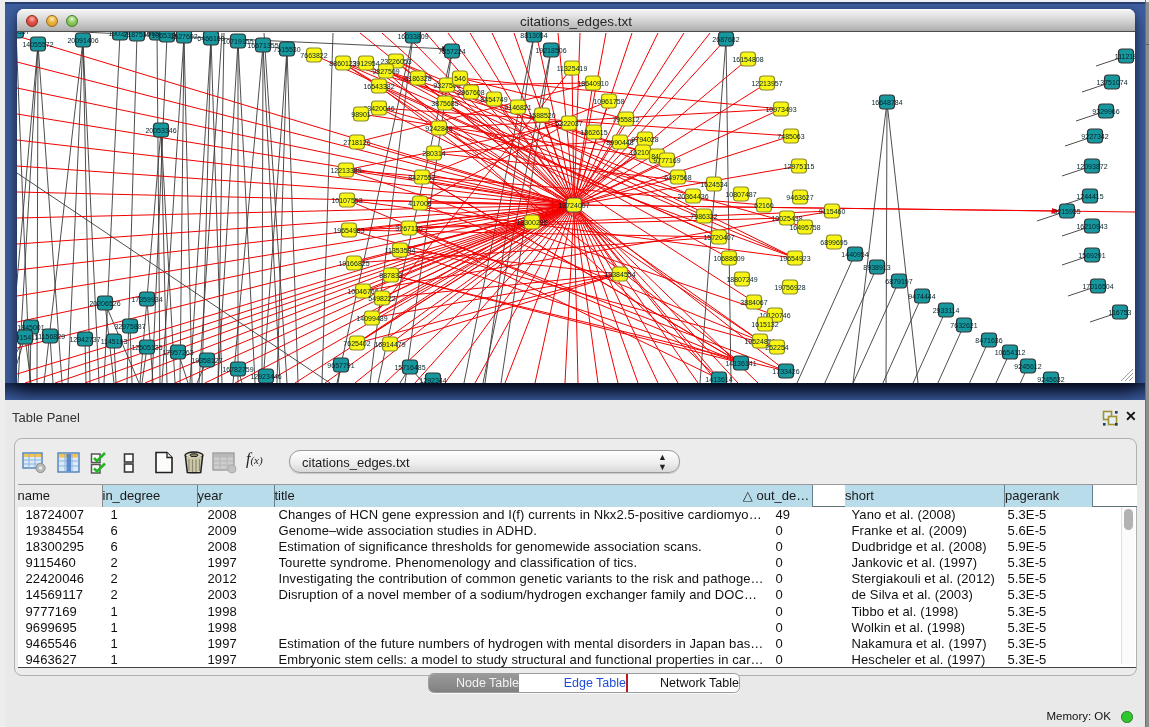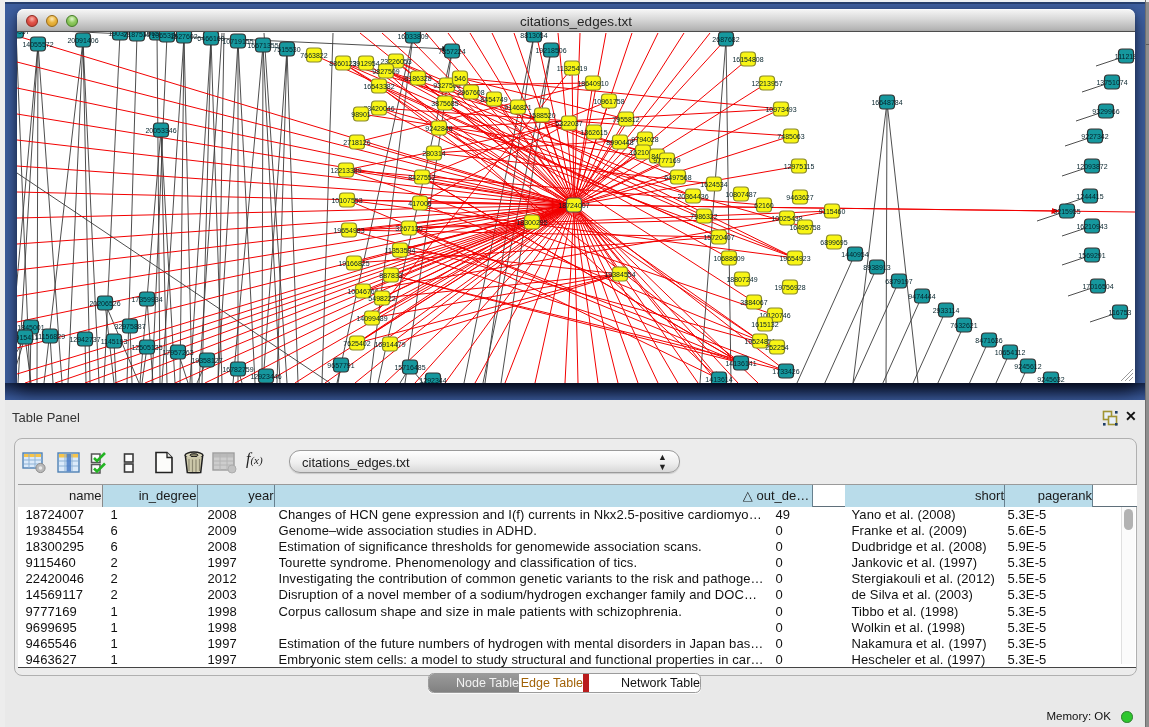--- a/index.html
+++ b/index.html
@@ -24,39 +24,39 @@
 #panel{position:absolute;left:0;top:400px;width:1149px;height:327px;background:#e9e9e9}
 #pfloat{position:absolute;left:1102px;top:410px;width:17px;height:16px}
 #pclose{position:absolute;left:1125px;top:408px;font-size:14px;font-weight:bold;color:#111}
 #inner{position:absolute;left:13.5px;top:438px;width:1123px;height:238px;background:#ececec;border:1px solid #b0b0b0;border-radius:8px}
 .ticon{position:absolute;top:451px}
 #dropdown{position:absolute;left:289px;top:450px;width:391px;height:23px;border:1px solid #9a9a9a;border-radius:11px;background:linear-gradient(#fefefe,#ededed 60%,#d8d8d8);box-shadow:0 1px 1px rgba(0,0,0,.15)}
 #dropdown span{position:absolute;left:12px;top:3.5px;font-size:13px;color:#1c1c1c}
 #dropdown .arr{position:absolute;right:12px;top:1px;font-size:9px;color:#222;line-height:10px;text-align:center}
 
 #thead{position:absolute;left:17.5px;top:483.5px;width:1119px;height:23px;border-top:1px solid #9a9a9a;border-bottom:1px solid #5f6f7a;background:#fff;font-size:13px;color:#1a1a1a}
-#thead span{position:absolute;top:0;height:22px;line-height:22px;text-align:right;background:#b9dcea;border-right:1px solid #67808e}
+#thead span{position:absolute;top:0;height:22px;line-height:22px;text-align:left;background:#b9dcea;border-right:1px solid #67808e}
 #thead .h0{left:0;width:85px;background:#eaeaea;border-right:1px solid #8a8a8a}
 #thead .h1{left:85px;width:95px}
 #thead .h2{left:180px;width:77px}
 #thead .h3{left:257px;width:493.5px}
 #thead .h4{left:718px;width:77px;text-align:center;padding-left:5px}
 #thead .h5{left:827.5px;width:160px}
 #thead .h6{left:987.5px;width:88px}
 #tbody{position:absolute;left:17.5px;top:507px;width:1118px;height:161px;background:#fff;font-size:13px;color:#101010;letter-spacing:0.1px;border-bottom:1px solid #444}
 .tr{position:relative;height:16.1px;line-height:16.1px;white-space:nowrap}
 .tr span{position:absolute;top:0}
 .c0{left:8px}.c1{left:93px}.c2{left:190px}.c3{left:261px;width:487px;overflow:hidden;text-overflow:ellipsis}.c4{left:758px}.c5{left:834px}.c6{left:990px}
 #vscroll{position:absolute;left:1120.5px;top:507px;width:14px;height:157px;background:#fbfbfb;border-left:1px solid #e0e0e0}
 #vthumb{position:absolute;left:2px;top:2px;width:9px;height:21px;border-radius:5px;background:#b2b2b2}
 
 #tabs{position:absolute;left:428px;top:673px;height:19.5px;border:1px solid #9b9b9b;border-radius:5.5px;background:#fff;font-size:12.5px;overflow:hidden;box-shadow:0 1px 0 rgba(255,255,255,.7)}
 #tabs span{display:inline-block;height:19.5px;line-height:18px;text-align:right;vertical-align:top}
 #tabs .sel{width:90px;background:linear-gradient(#9a9a9a,#7e7e7e);color:#f2f2f2}
-#tabs .t2{width:70px;color:#a16207;border-right:6px solid #b91c1c}
+#tabs .t2{width:109px;color:#1d4ed8;border-right:2px solid #b91c1c}
 #tabs .t3{width:111px;color:#111}
 #mem{position:absolute;right:38px;top:710px;font-size:11.5px;color:#111}
 #memdot{position:absolute;left:1121px;top:711px;width:11.5px;height:11.5px;border-radius:50%;background:#2ec72e;border:1px solid #2a7d2a}
 </style></head>
 <body>
 <div id="stage">
 <div id="blue">
       <div class="topline"></div>
       <div class="navline"></div>
     </div>
@@ -715,21 +715,20 @@
         <span class="c2">2003</span>
         <span class="c3">Disruption of a novel member of a sodium/hydrogen exchanger family and DOCK…</span>
         <span class="c4">0</span>
         <span class="c5">de Silva et al. (2003)</span>
         <span class="c6">5.3E-5</span>
       </div>
 <div class="tr">
         <span class="c0">9777169</span>
         <span class="c1">1</span>
         <span class="c2">1998</span>
-        <span class="c3">Corpus callosum shape and size in male patients with schizophrenia.</span>
         <span class="c4">0</span>
         <span class="c5">Tibbo et al. (1998)</span>
         <span class="c6">5.3E-5</span>
       </div>
 <div class="tr">
         <span class="c0">9699695</span>
         <span class="c1">1</span>
         <span class="c2">1998</span>
         <span class="c4">0</span>
         <span class="c5">Wolkin et al. (1998)</span>

